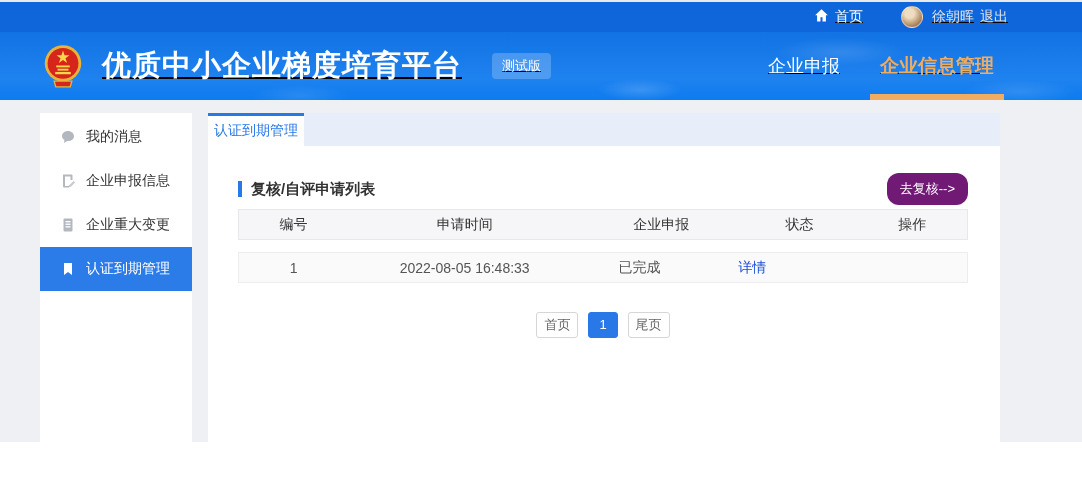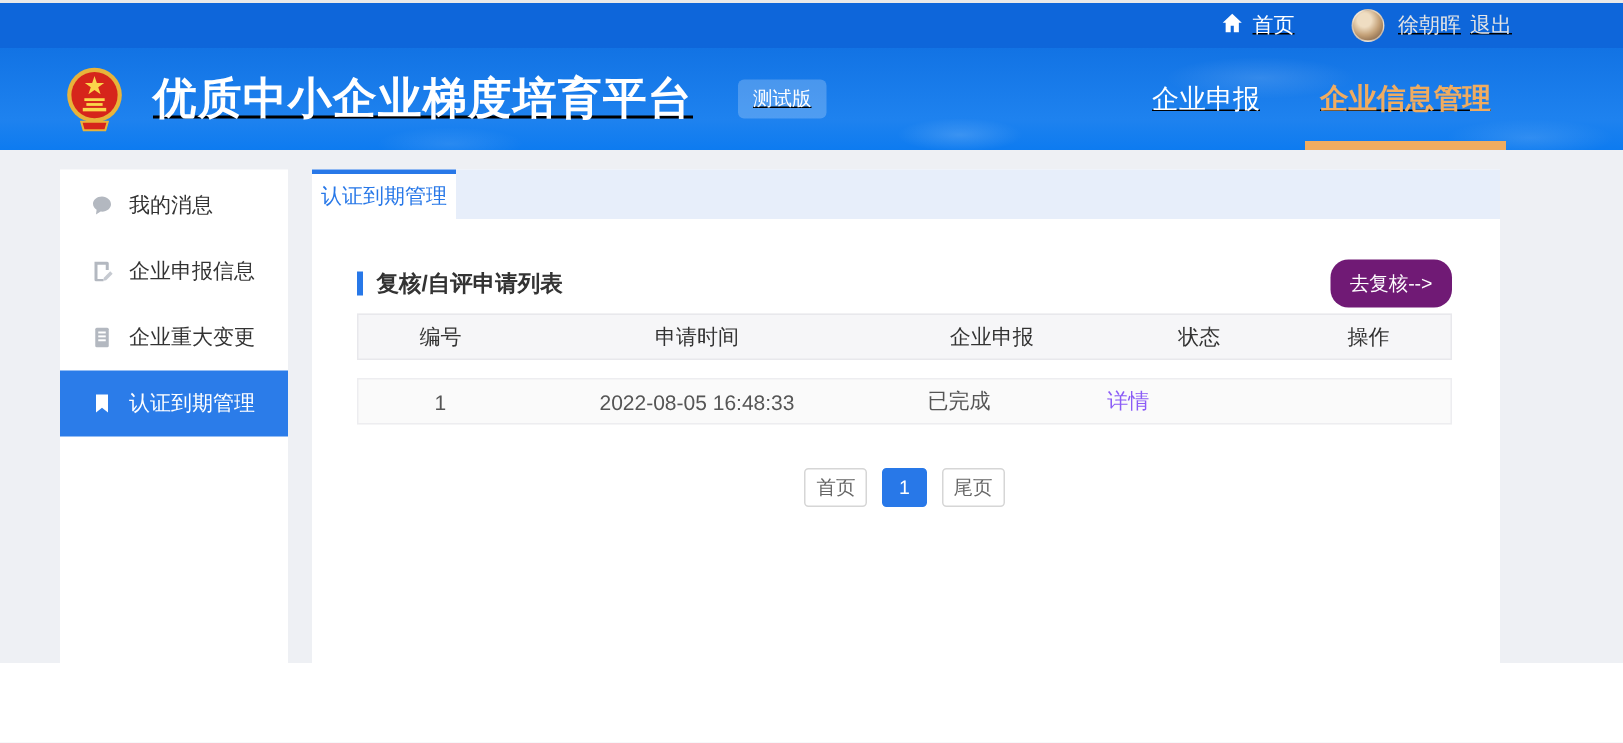--- a/index.html
+++ b/index.html
@@ -57,21 +57,21 @@
   .review-btn { background:#701a75; color:#fff; font-size:13px; padding:7px 13px; border:none;
                 border-radius:12px; cursor:pointer; }
 
   .table { margin-top:4px; }
   .thead { display:flex; background:#f6f6f8; border:1px solid #e8e8ec; height:31px; align-items:center;
            font-size:14px; color:#333; }
   .trow  { display:flex; background:#fafafa; border:1px solid #ededf0; height:31px; align-items:center;
            font-size:14px; color:#555; margin-top:12px; }
   .col { text-align:center; }
   .c0 { width:15%; } .c1 { width:32%; } .c2 { width:22%; } .c3 { width:16%; } .c4 { width:15%; }
-  .detail-link { color:#8b5cf6; cursor:pointer; }
+  .detail-link { color:#1d4ed8; cursor:pointer; }
 
   .pagination { display:flex; justify-content:center; align-items:center; gap:10px; margin-top:29px; }
   .page-btn { border:1px solid #d6d6d6; background:#fff; color:#666; font-size:13px;
               padding:4px 7px; border-radius:3px; cursor:pointer; line-height:1.2; }
   .page-btn.current { background:#2878e8; border-color:#2878e8; color:#fff; padding:4px 10px; }
 </style>
 </head>
 <body>
 
 <div class="screen">

